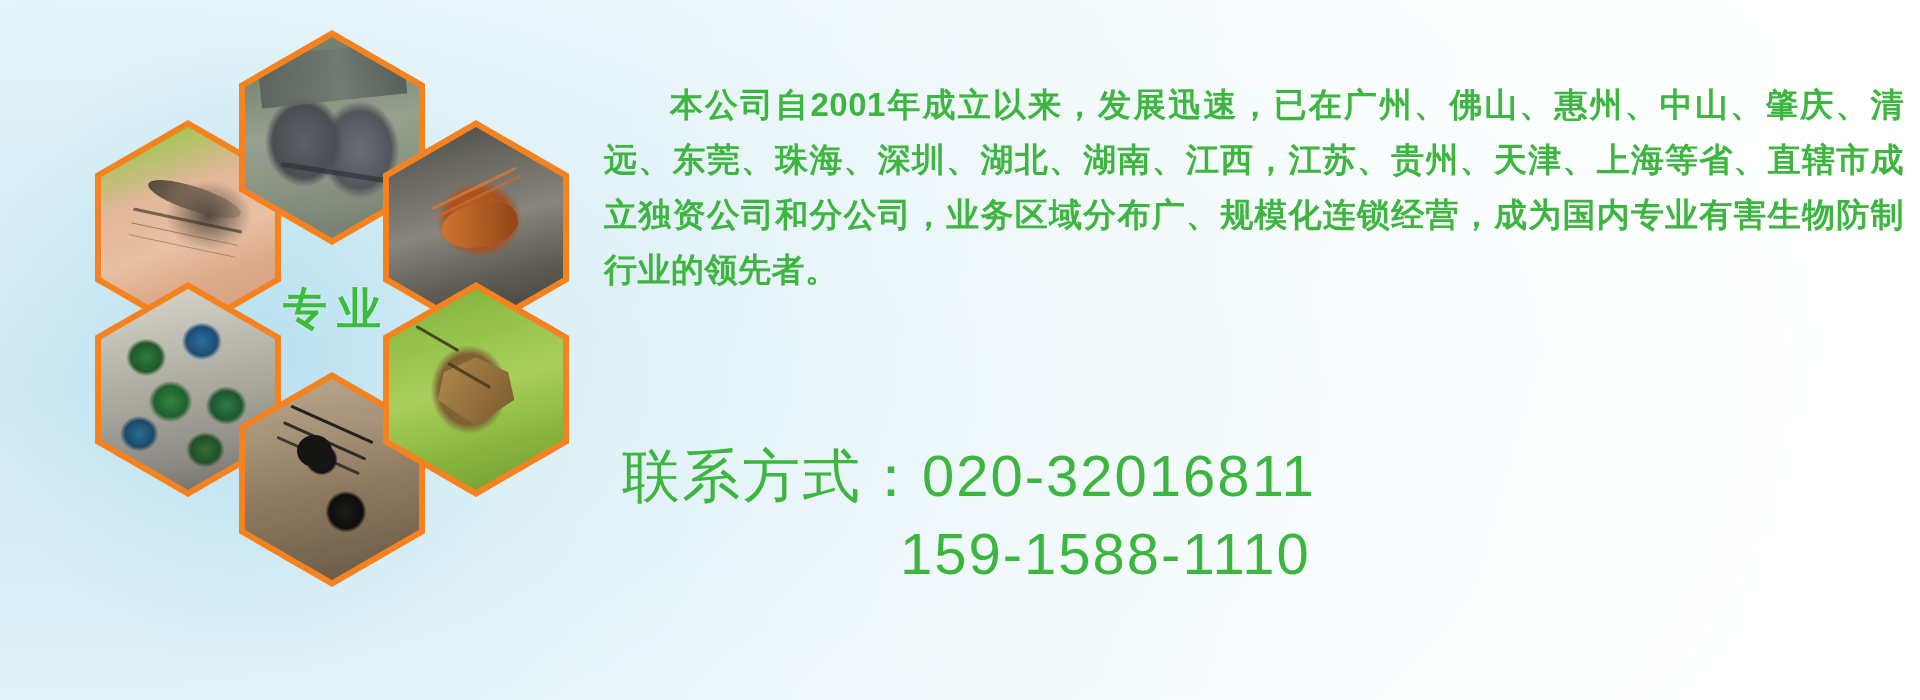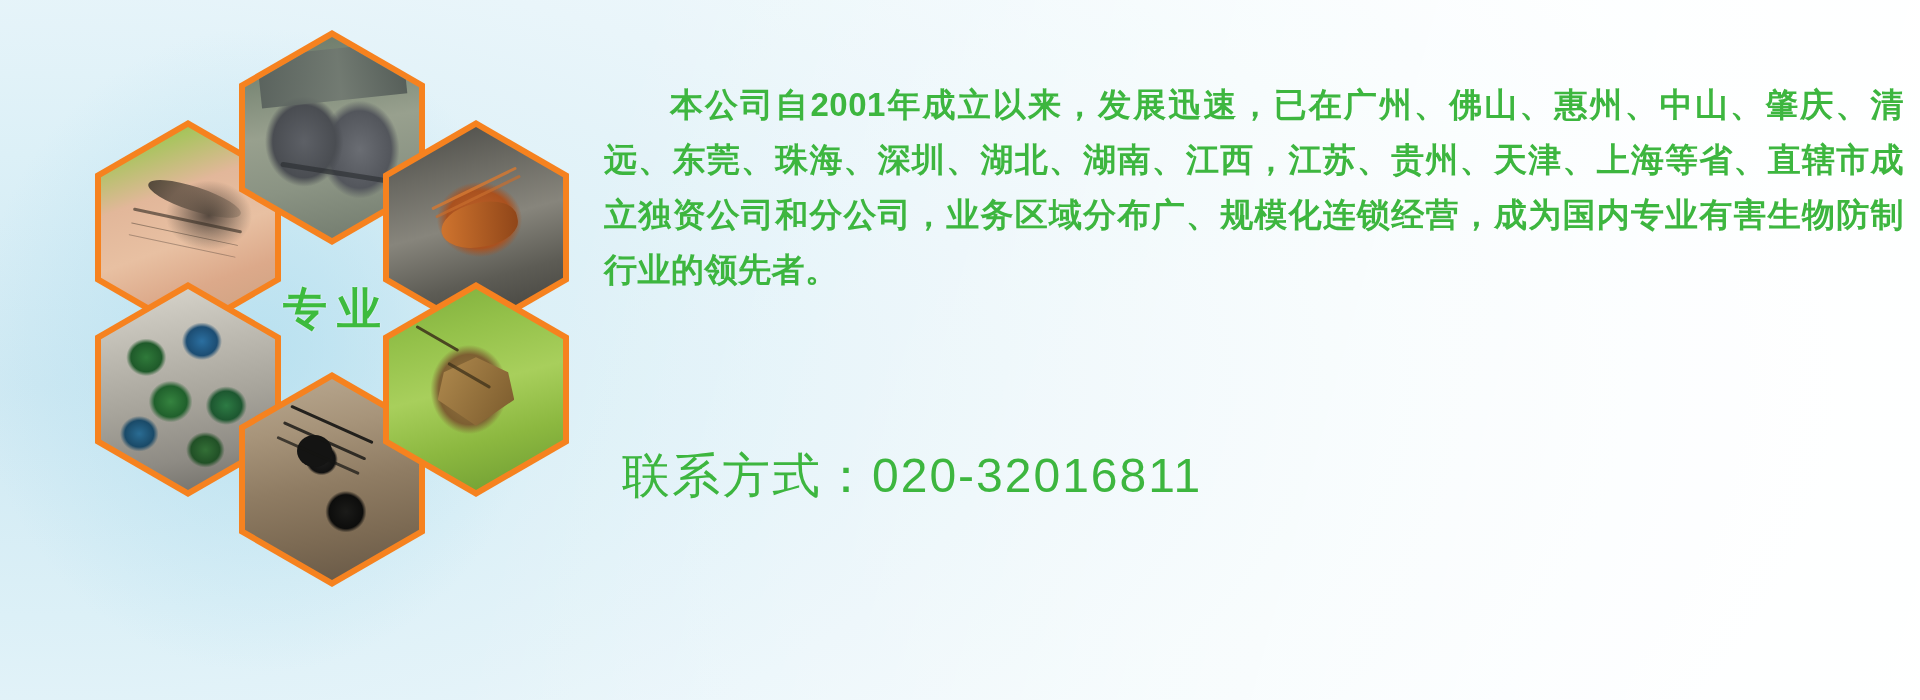--- a/index.html
+++ b/index.html
@@ -194,21 +194,21 @@
     text-align: justify;
     text-justify: inter-character;
   }
   .contact {
     position: absolute;
     left: 0; top: 400px;
     width: 1300px;
   }
   .contact-line {
     color: #3DB63F;
-    font-size: 48px;
+    font-size: 58px;
     font-weight: normal;
     line-height: 78px;
     letter-spacing: 2px;
     white-space: nowrap;
   }
   .contact-line.primary { padding-left: 18px; }
   .contact-line.secondary { padding-left: 296px; }
 </style>
 </head>
 <body>
@@ -257,16 +257,17 @@
       <span>专业</span>
     </div>
   </div>
 
   <div class="content">
 
     <div class="body-text">本公司自2001年成立以来，发展迅速，已在广州、佛山、惠州、中山、肇庆、清远、东莞、珠海、深圳、湖北、湖南、江西，江苏、贵州、天津、上海等省、直辖市成立独资公司和分公司，业务区域分布广、规模化连锁经营，成为国内专业有害生物防制行业的领先者。</div>
 
     <div class="contact">
       <div class="contact-line primary">联系方式：020-32016811</div>
+      <div class="contact-line secondary">159-1588-1110</div>
     </div>
 
   </div>
 </div>
 
 </body></html>

